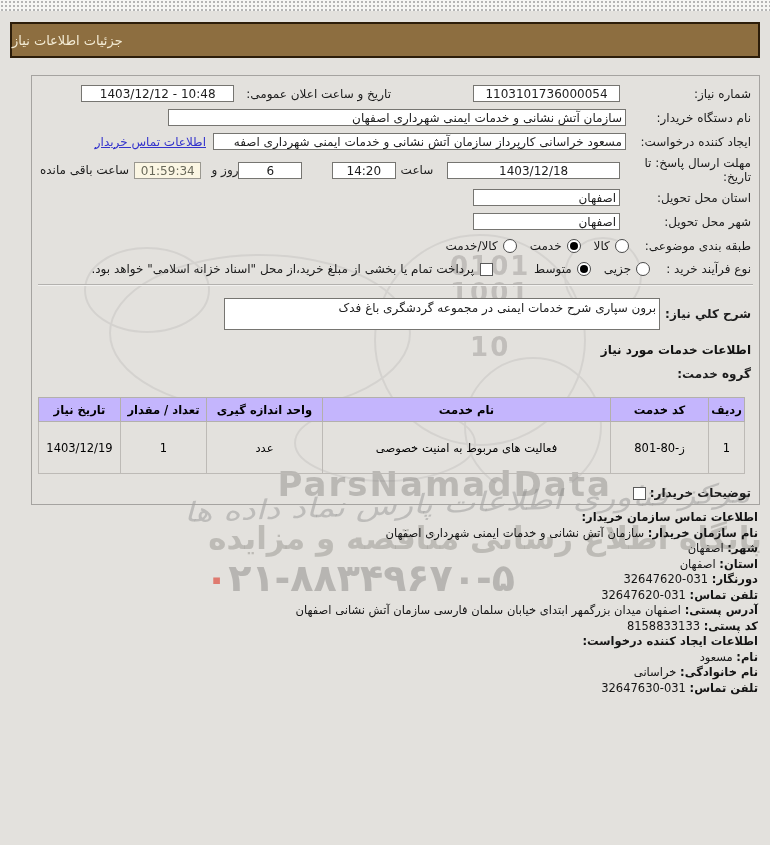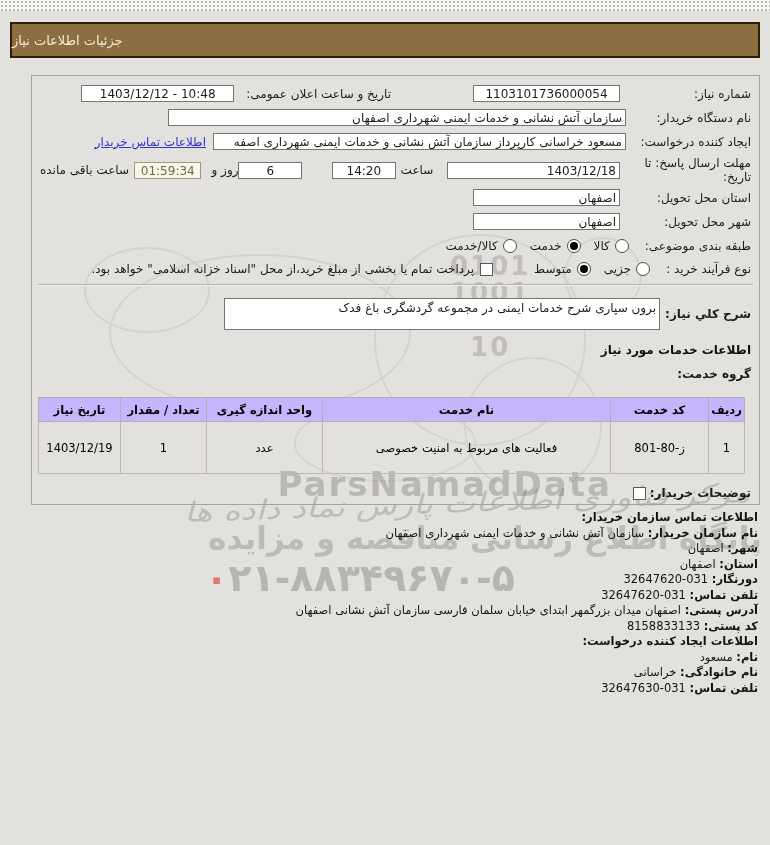--- a/index.html
+++ b/index.html
@@ -108,21 +108,21 @@
       <span class="lbl" style="width:125px;flex:0 0 125px;">ایجاد کننده درخواست:</span>
       <span class="box" style="width:413px;">مسعود خراسانی کارپرداز سازمان آتش نشانی و خدمات ایمنی شهرداری اصفه</span>
       <span class="link">اطلاعات تماس خریدار</span>
     </div>
 
     <div class="row" style="margin-bottom:5px;align-items:center;">
       <span class="lblcol" style="line-height:14px;">
         <span>مهلت ارسال پاسخ: تا</span><br>
         <span>تاریخ:</span>
       </span>
-      <span class="box ltr ctr" style="width:177px;text-align:right;">1403/12/18</span>
+      <span class="box ltr ctr" style="width:177px;">1403/12/18</span>
       <span class="lbl" style="margin-right:14px;">ساعت</span>
       <span class="box ltr ctr" style="width:65px;margin-right:5px;">14:20</span>
       <span class="box ltr ctr" style="width:65px;margin-right:30px;">6</span>
       <span class="lbl" style="">روز و</span>
       <span class="box ltr beige" style="width:69px;margin-right:10px;">01:59:34</span>
       <span class="lbl" style="margin-right:5px;">ساعت باقی مانده</span>
     </div>
 
     <div class="row" style="margin-bottom:7px;">
       <span class="lbl lblcol">استان محل تحویل:</span>

